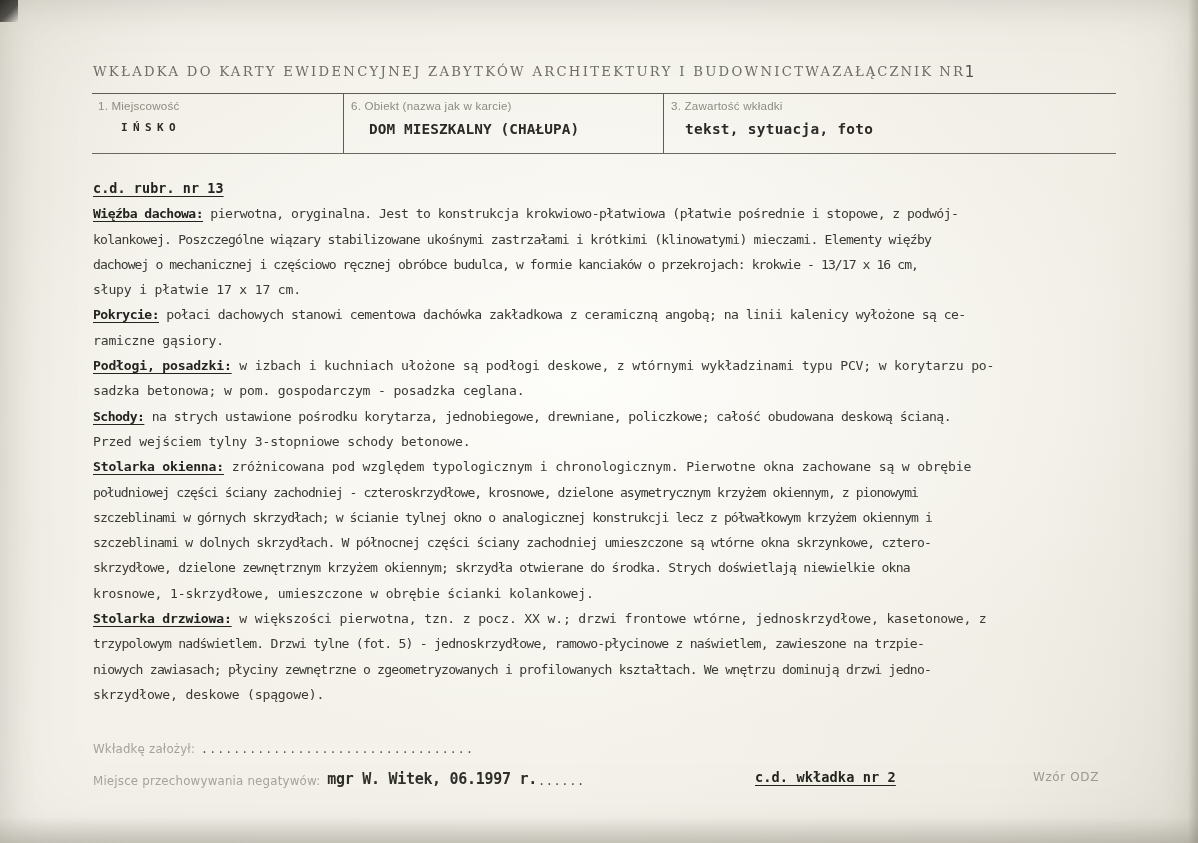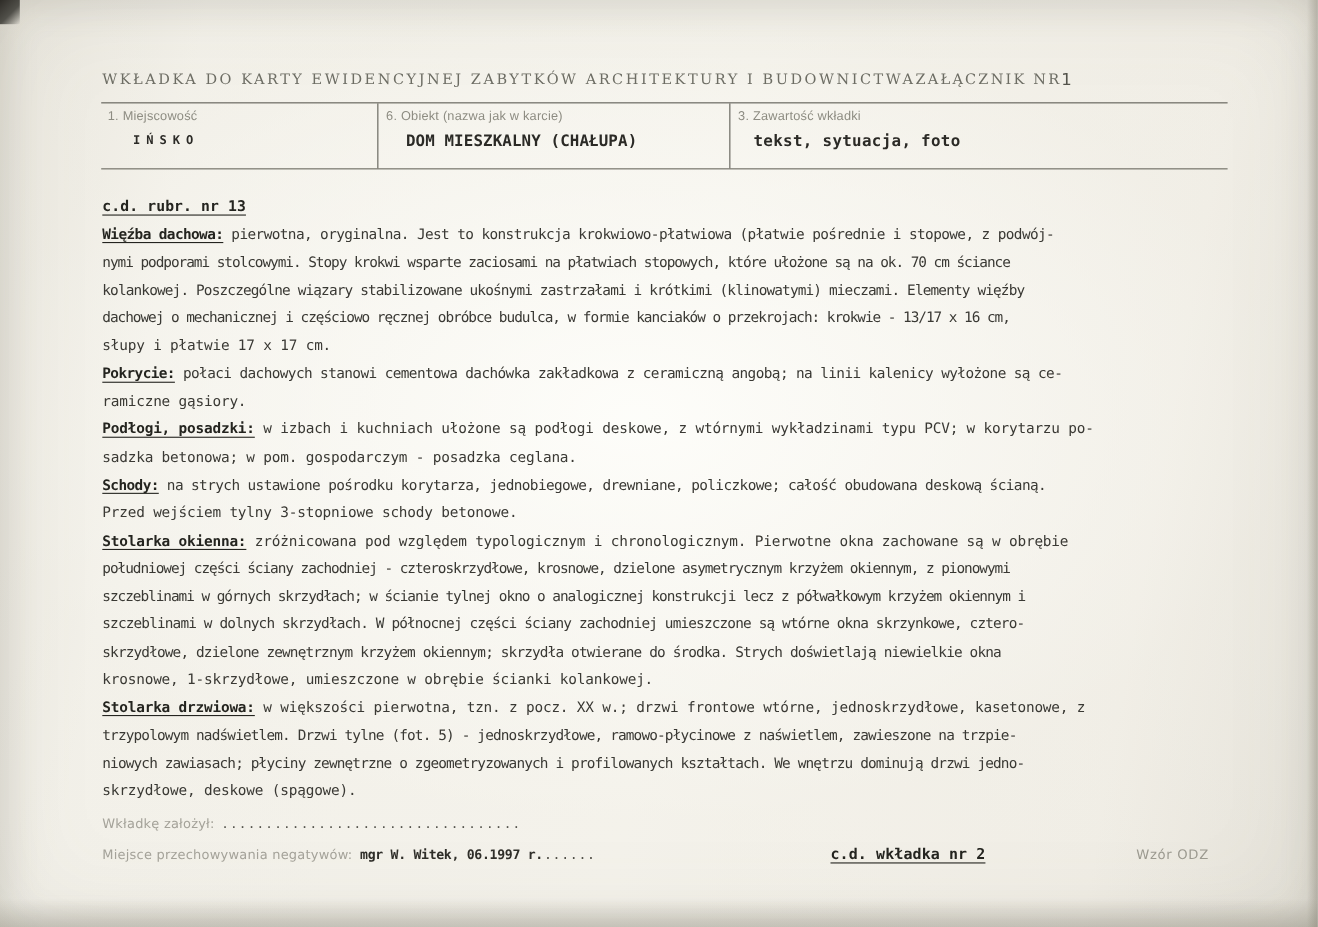--- a/index.html
+++ b/index.html
@@ -187,21 +187,21 @@
     font-family: "DejaVu Sans Mono", monospace;
     font-size: 11.5px;
     color: #55544d;
     letter-spacing: 1.1px;
     margin-left: 6px;
   }
   .f-row2 { position: absolute; top: 28px; left: 0; display: flex; align-items: flex-end; }
   .f-typed {
     font-family: "DejaVu Sans Mono", monospace;
     font-weight: bold;
-    font-size: 12px;
+    font-size: 15px;
     color: #2f2e29;
     margin-left: 7px;
     letter-spacing: -0.3px;
     white-space: nowrap;
   }
   .f-dots2 {
     font-family: "DejaVu Sans Mono", monospace;
     font-size: 12px;
     color: #4f4e47;
     letter-spacing: 0.6px;
@@ -265,21 +265,20 @@
         <div class="ht-value v-zaw">tekst, sytuacja, foto</div>
       </div>
     </div>
 
     <div class="body-block">
       <div class="b-line">
         <span class="hdg">c.d. rubr. nr 13</span>
       </div>
       <div id="paras">
           <div class="b-line tight"><span class="lead">Więźba dachowa:</span><span> pierwotna, oryginalna. Jest to konstrukcja krokwiowo-płatwiowa (płatwie pośrednie i stopowe, z podwój-</span></div>
-          <div class="b-line tightest">nymi podporami stolcowymi. Stopy krokwi wsparte zaciosami na płatwiach stopowych, które ułożone są na ok. 70 cm ściance</div>
           <div class="b-line tighter">kolankowej. Poszczególne wiązary stabilizowane ukośnymi zastrzałami i krótkimi (klinowatymi) mieczami. Elementy więźby</div>
           <div class="b-line tightest">dachowej o mechanicznej i częściowo ręcznej obróbce budulca, w formie kanciaków o przekrojach: krokwie - 13/17 x 16 cm,</div>
           <div class="b-line">słupy i płatwie 17 x 17 cm.</div>
           <div class="b-line tight"><span class="lead">Pokrycie:</span><span> połaci dachowych stanowi cementowa dachówka zakładkowa z ceramiczną angobą; na linii kalenicy wyłożone są ce-</span></div>
           <div class="b-line">ramiczne gąsiory.</div>
           <div class="b-line"><span class="lead">Podłogi, posadzki:</span><span> w izbach i kuchniach ułożone są podłogi deskowe, z wtórnymi wykładzinami typu PCV; w korytarzu po-</span></div>
           <div class="b-line">sadzka betonowa; w pom. gospodarczym - posadzka ceglana.</div>
           <div class="b-line tight"><span class="lead">Schody:</span><span> na strych ustawione pośrodku korytarza, jednobiegowe, drewniane, policzkowe; całość obudowana deskową ścianą.</span></div>
           <div class="b-line">Przed wejściem tylny 3-stopniowe schody betonowe.</div>
           <div class="b-line"><span class="lead">Stolarka okienna:</span><span> zróżnicowana pod względem typologicznym i chronologicznym.  Pierwotne okna zachowane są w obrębie</span></div>

